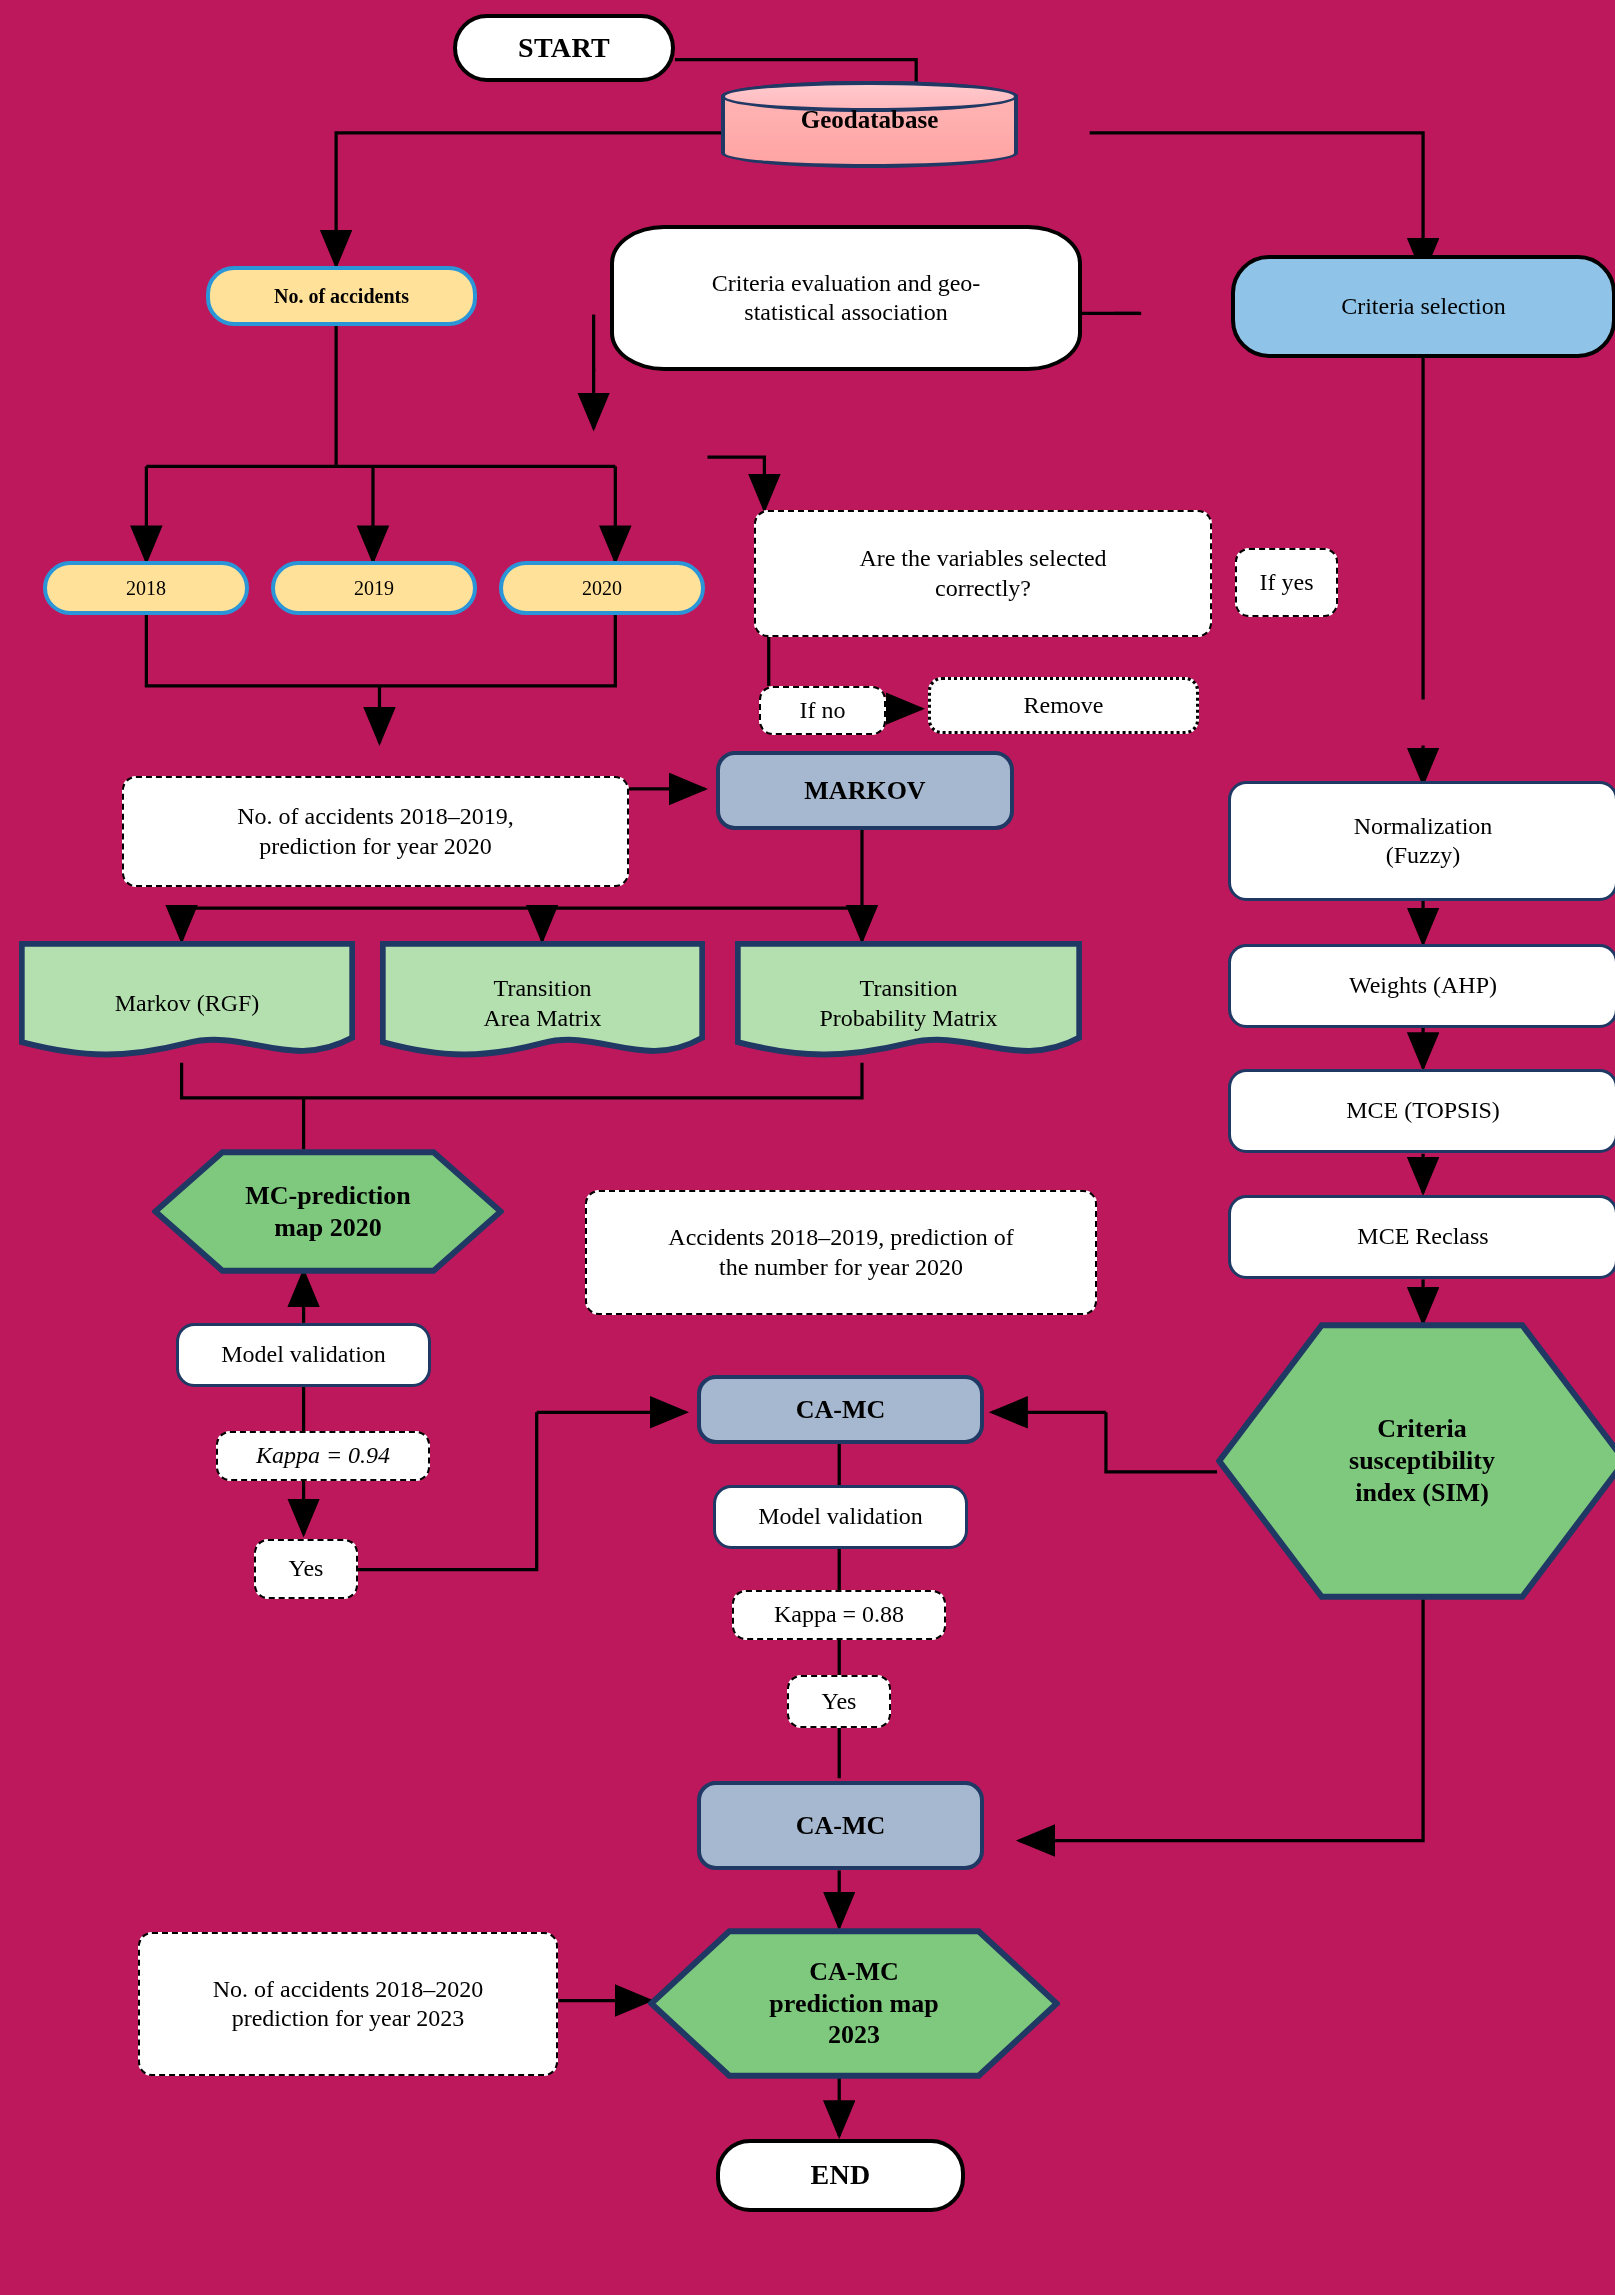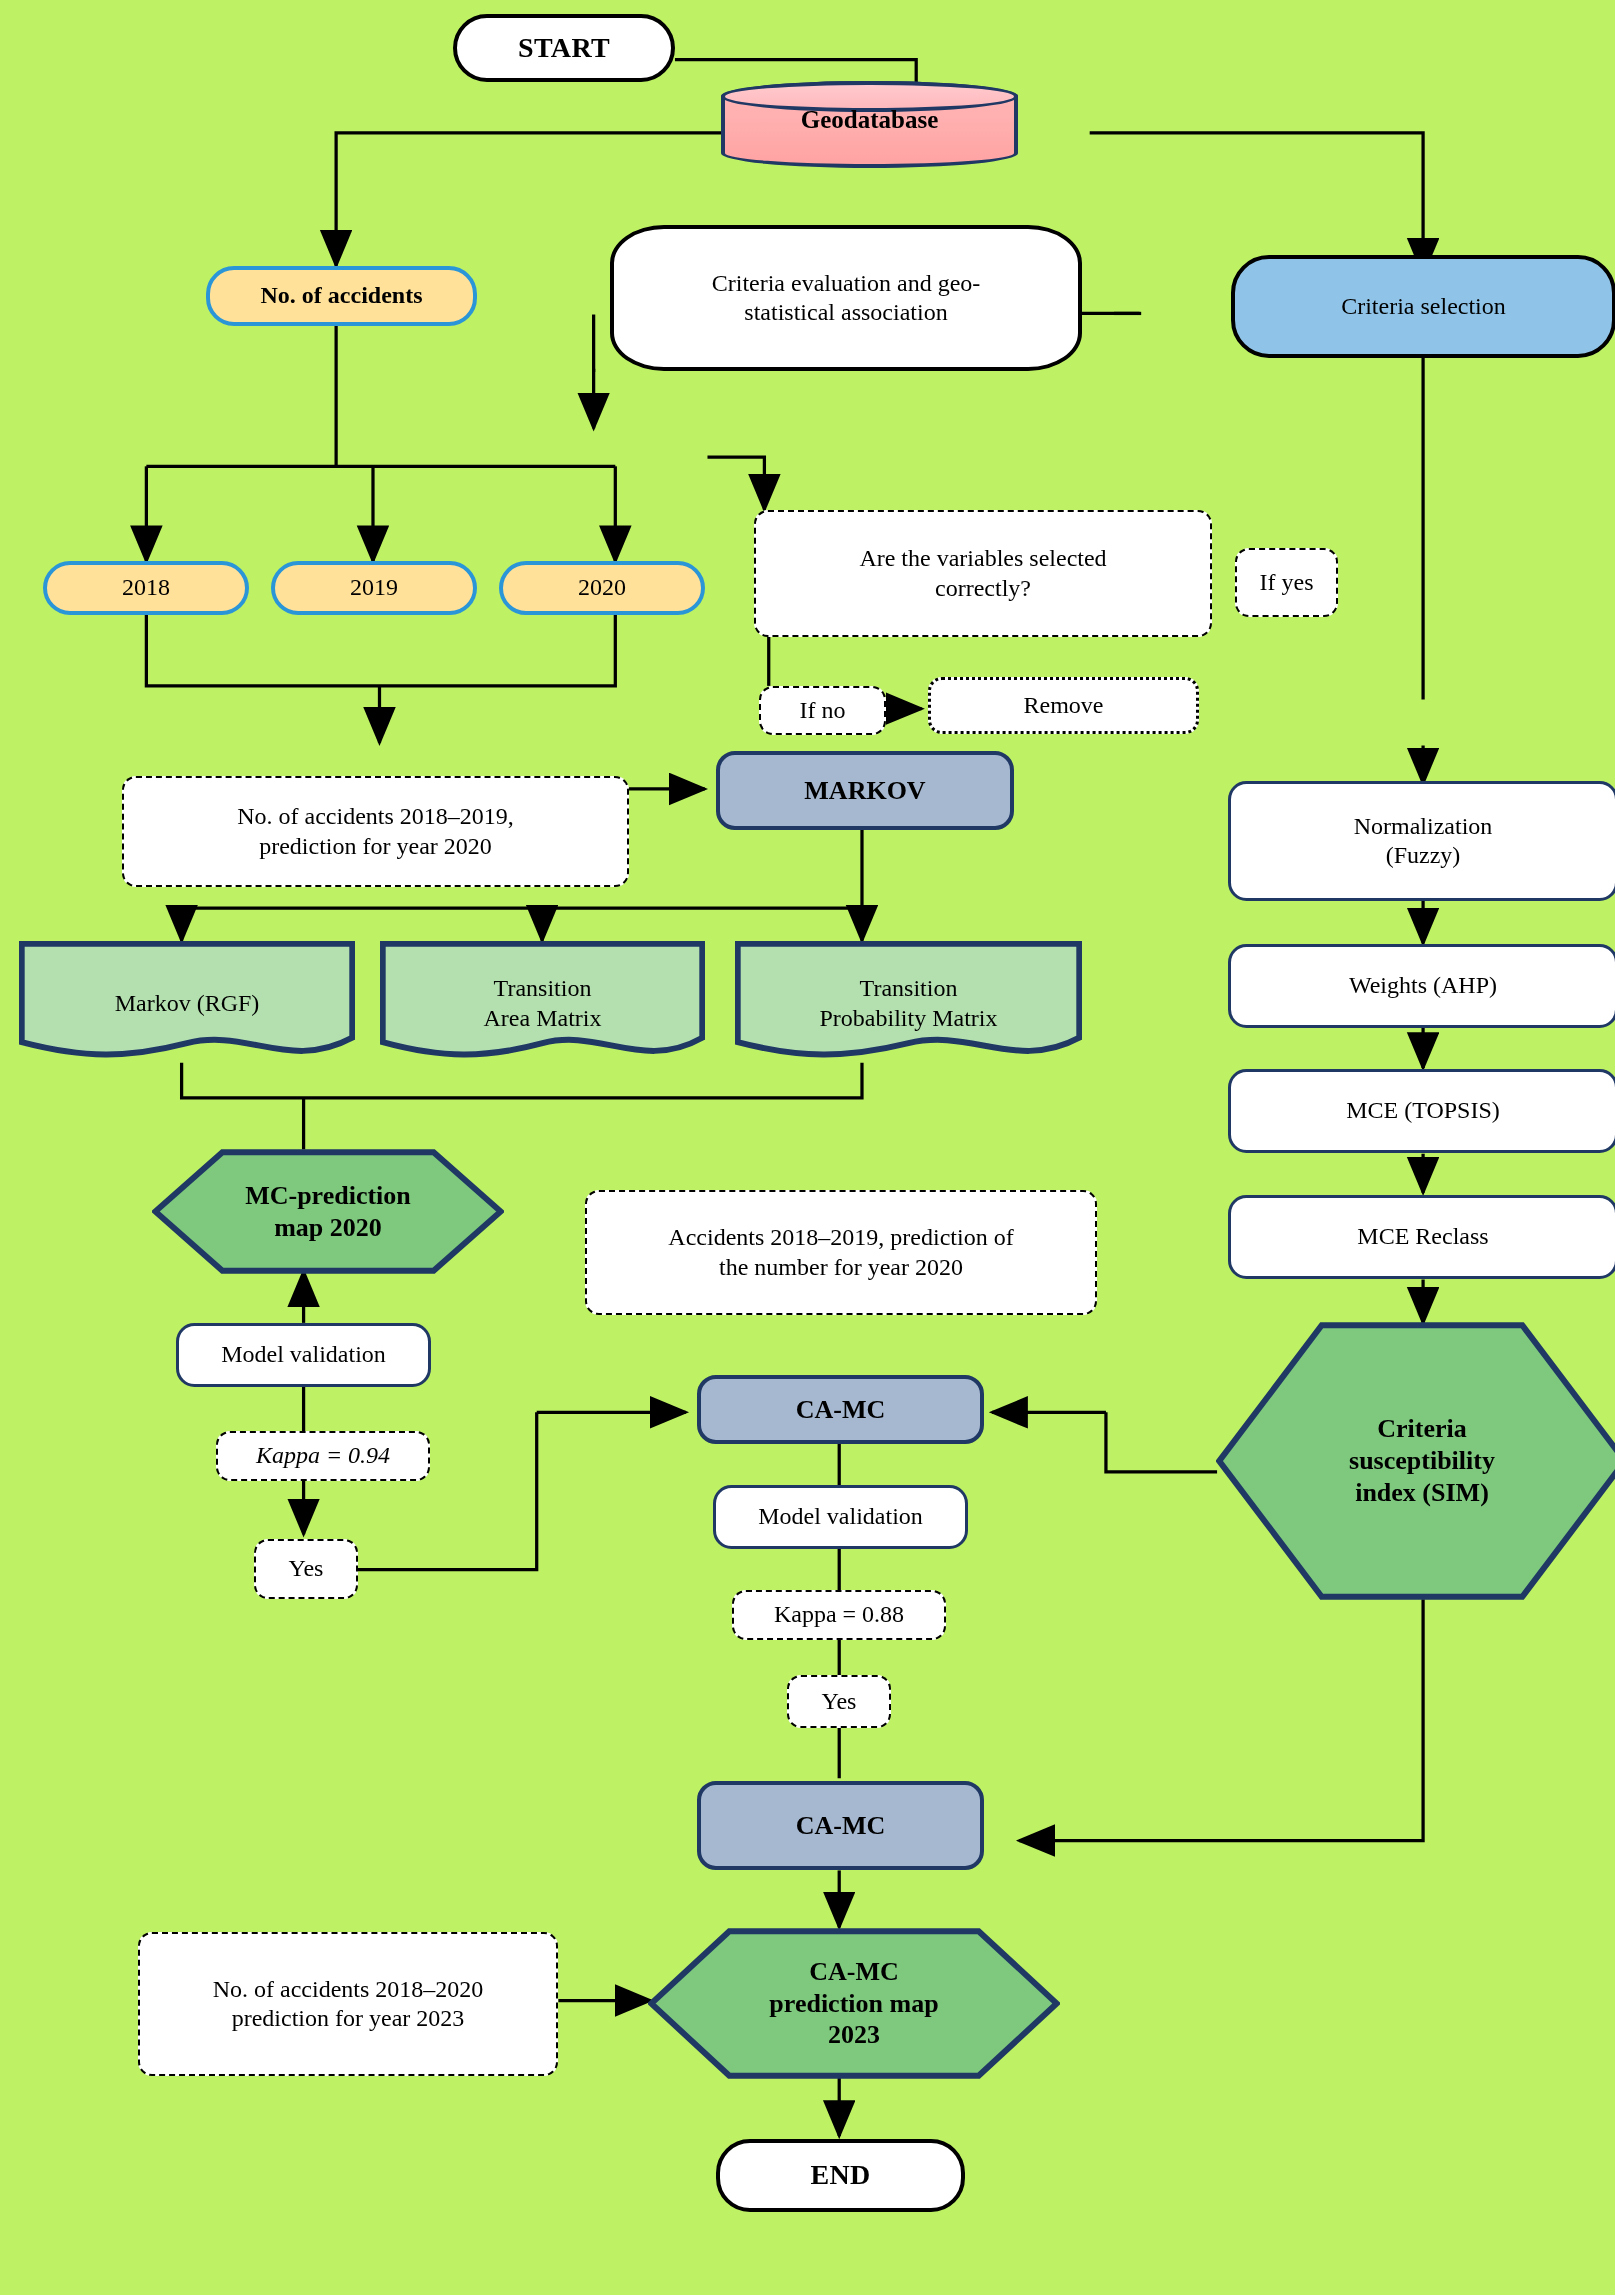--- a/index.html
+++ b/index.html
@@ -5,21 +5,21 @@
 <style>
   * { box-sizing: border-box; }
   html, body {
     margin: 0; padding: 0; background: #ffffff;
     font-family: "Liberation Serif", "DejaVu Serif", serif;
   }
   #canvas {
     position: relative;
     width: 1615px;
     height: 2295px;
-    background: #bef264;
+    background: #be185d;
     overflow: hidden;
   }
   svg#wires {
     position: absolute; left: 0; top: 0;
     width: 1615px; height: 2295px;
     pointer-events: none;
     z-index: 1;
   }
   .node {
     position: absolute;
@@ -60,21 +60,21 @@
   .n-db .dbtxt {
     position: absolute; left: 0; right: 0; top: 28%;
     font-weight: bold; font-size: 25px; text-align: center; z-index: 2;
   }
 
   
   .n-yellow {
     background: #ffe19a;
     border: 4.9px solid #2a96d8;
     border-radius: 28px;
-    font-size: 24px;
+    font-size: 20px;
   }
   .n-yellow.bold { font-weight: bold; }
 
   
   .n-blue {
     background: #8fc4e8;
     border: 4.9px solid #000;
     border-radius: 38px;
     font-size: 24px;
   }

